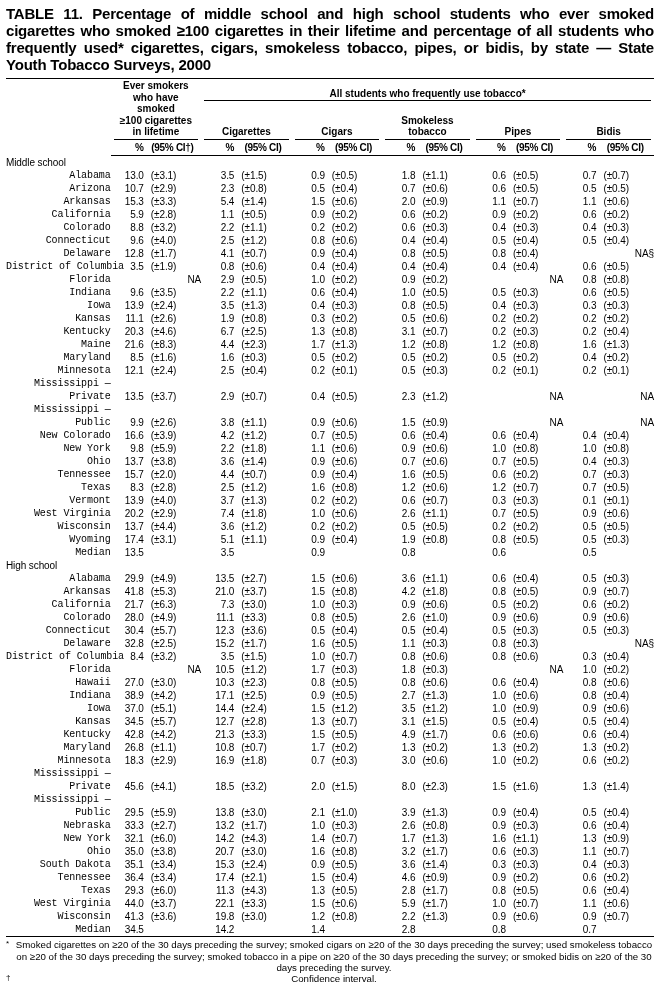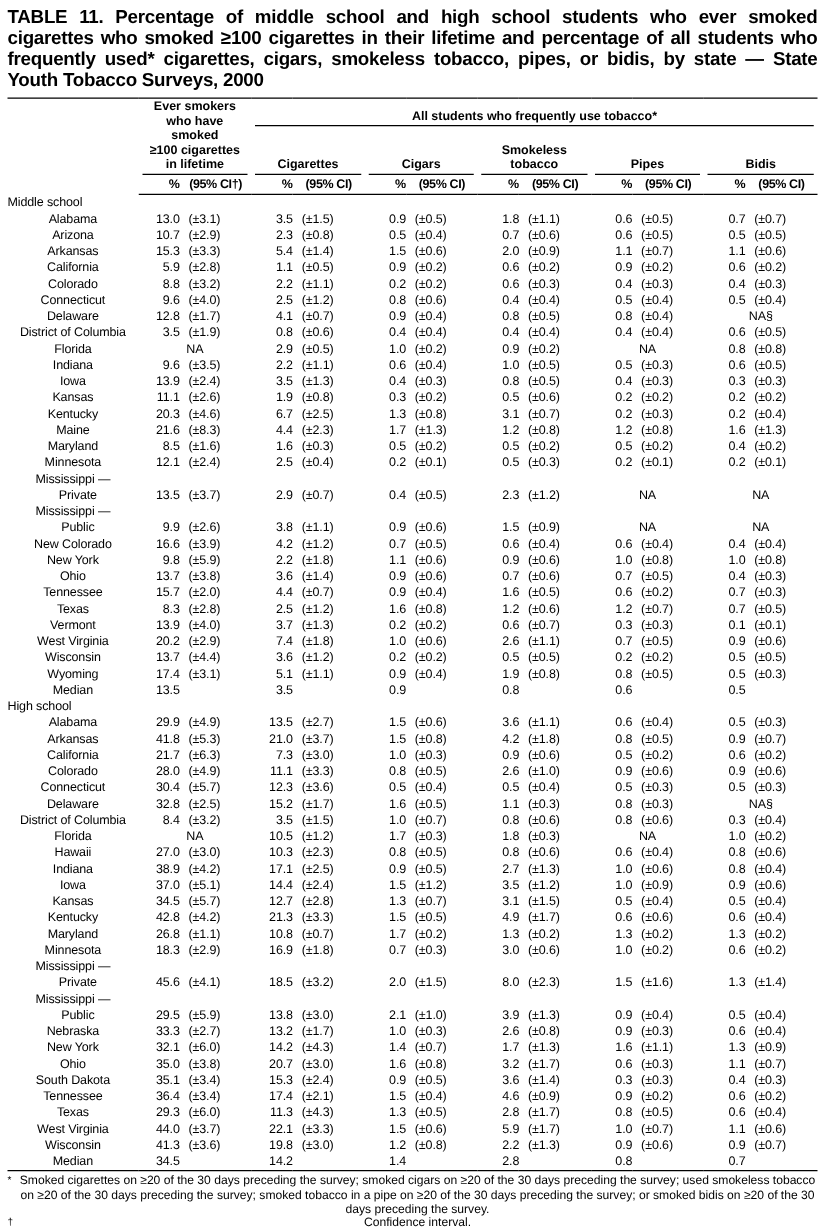--- a/index.html
+++ b/index.html
@@ -46,25 +46,25 @@
   th.ci-h { text-align: center; letter-spacing: -0.3px; }
 
   tbody td {
     font-size: 10px;
     line-height: 13px;
     padding: 0;
     vertical-align: bottom;
     letter-spacing: -0.1px;
   }
   td.section { font-weight: normal; text-align: left; }
-  td.state { text-align: center; white-space: nowrap; }
+  td.state { text-align: right; white-space: nowrap; font-family: Liberation Mono, monospace; }
   td.state .cont { padding-left: 8px; }
   td.pct { text-align: right; }
   td.ci { text-align: left; padding-left: 7px; }
-  td.na { text-align: center; }
+  td.na { text-align: right; }
 
   .footnotes { margin-top: 2px; font-size: 9.7px; line-height: 11.3px; }
   .fn { display: flex; }
   .fn-marker {
     flex: 0 0 8px;
     font-size: 8px;
     vertical-align: super;
     position: relative;
     top: -1px;
     text-align: left;

